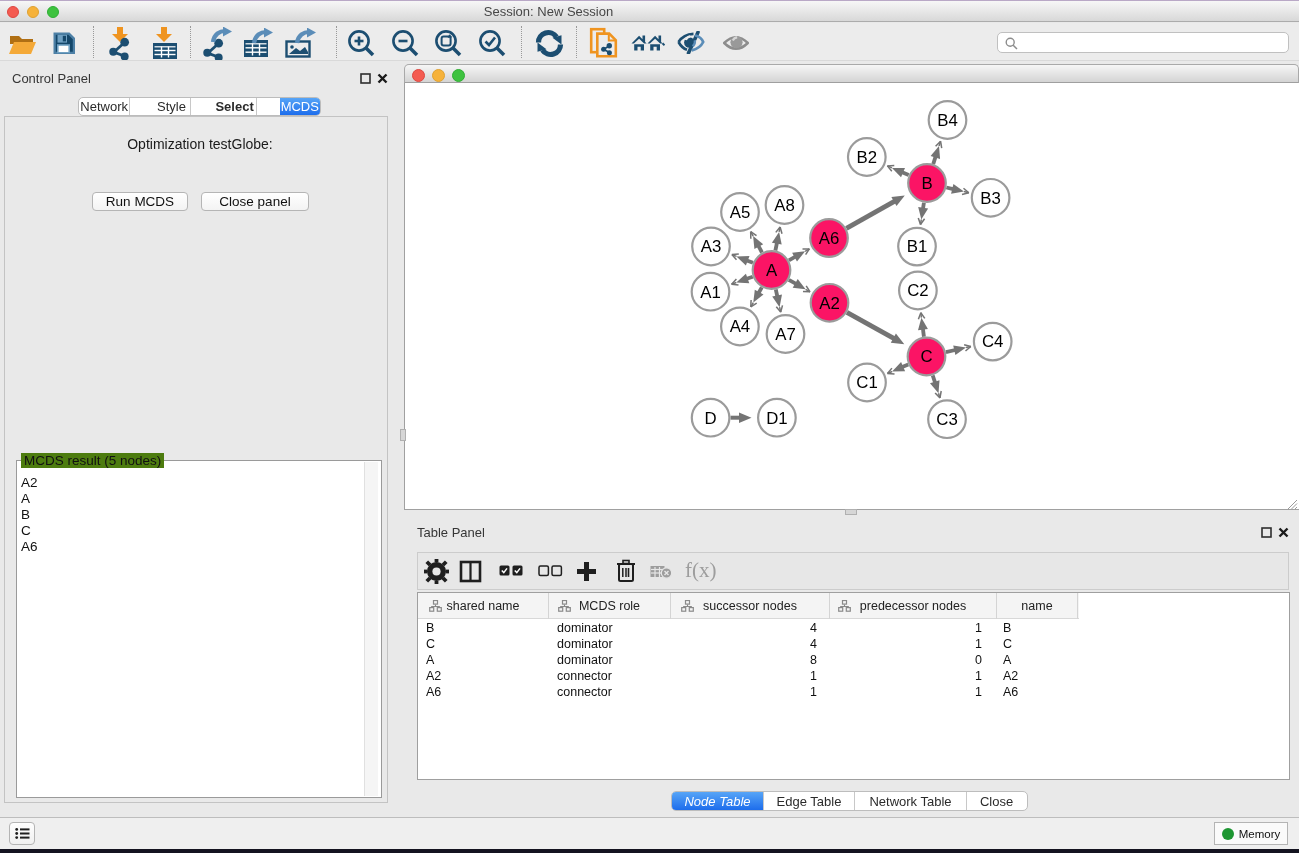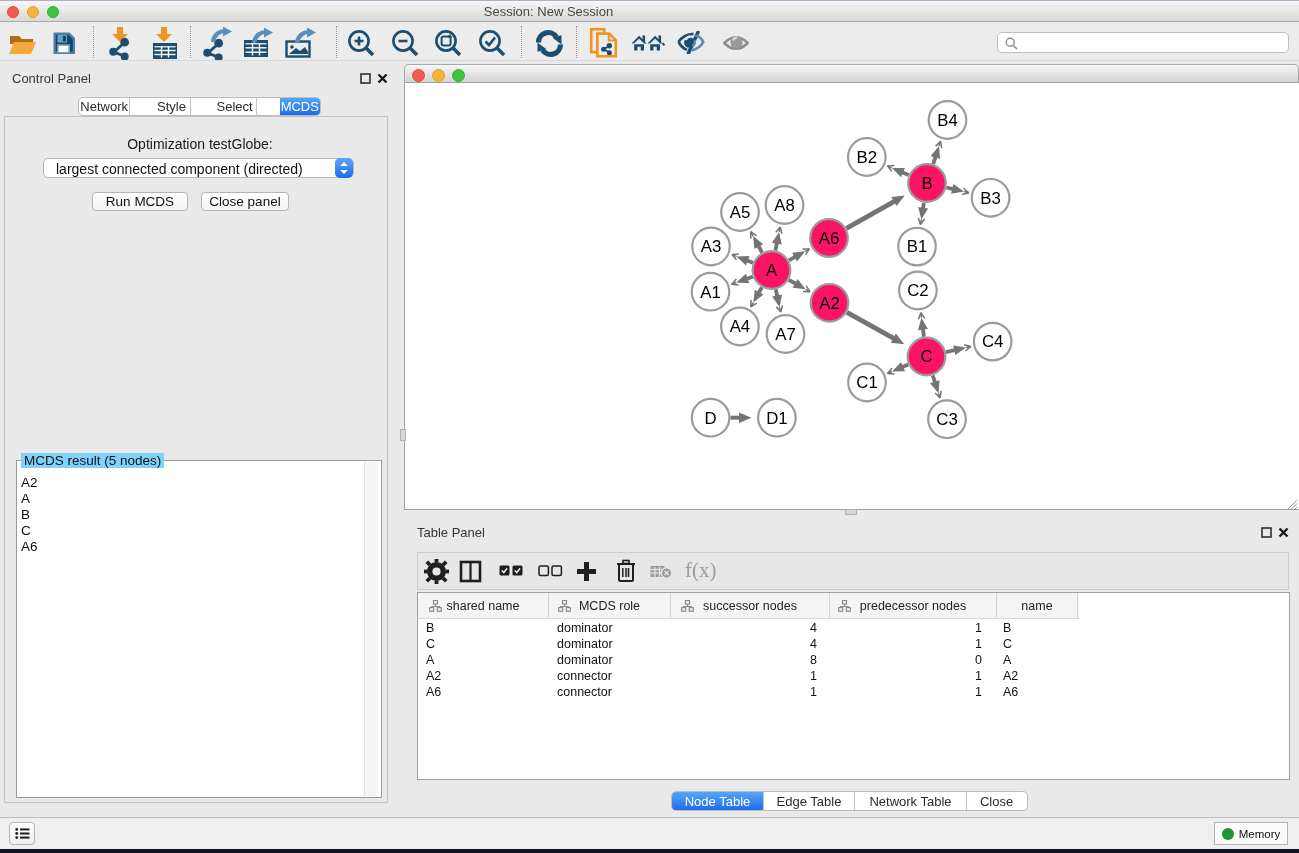--- a/index.html
+++ b/index.html
@@ -22,38 +22,38 @@
 .tabs{display:flex;border:1px solid #bcbcbc;border-radius:5px;background:#fff;overflow:hidden;height:19px;gap:23px;}
 .tabs .tab{font-size:13px;color:#2b2b2b;text-align:center;line-height:18px;border-right:1px solid #c8c8c8;}
 .tabs .tab:last-child{border-right:none;}
 .tabs .sel{background:linear-gradient(#57a5f7,#1d6dec);color:#fff;}
 .cplabel{left:8px;top:136px;width:384px;text-align:center;font-size:14px;color:#1a1a1a;}
 .dropdown{left:43px;top:158px;width:311px;height:20px;background:#fff;border:1px solid #b6b6b6;border-radius:5px;}
 .dd-text{position:absolute;left:12px;top:2px;font-size:14px;color:#111;}
 .dd-step{position:absolute;right:0;top:-1px;width:18px;height:20px;border-radius:5px;background:linear-gradient(#5ba8f8,#1c6ced);}
 .btn{height:19px;background:linear-gradient(#ffffff,#f3f3f3);border:1px solid #b5b5b5;border-radius:4px;font-size:13.5px;color:#111;text-align:center;line-height:17px;}
 .groupbox{left:16px;top:460px;width:366px;height:338px;border:1px solid #9a9a9a;background:#fff;}
-.grouplab{position:absolute;left:4px;top:-8px;background:#7dd3fc;padding:0 3px;font-size:13.5px;color:#111;}
+.grouplab{position:absolute;left:4px;top:-8px;background:#4d7c0f;padding:0 3px;font-size:13.5px;color:#111;}
 .mcdslist{position:absolute;left:4px;top:14px;font-size:13.5px;color:#111;line-height:16px;}
 .vscroll{position:absolute;right:3px;top:1px;width:14px;height:334px;background:#f5f5f5;border-left:1px solid #e0e0e0;}
 
 .winbar{background:linear-gradient(#f6f6f6,#d4d4d4);border:1px solid #a9a9a9;border-bottom:1px solid #9f9f9f;border-radius:5px 5px 0 0;}
 .wintitle{font-size:13px;color:#3c3c3c;text-align:center;}
 .netwin-canvas{left:404px;top:83px;width:895px;height:427px;background:#fff;border-left:1px solid #a0a0a0;border-bottom:1px solid #a0a0a0;}
 
 .tp-toolbar{left:417px;top:552px;width:872px;height:38px;background:#e7e7e7;border:1px solid #cccccc;}
 .tp-table{left:417px;top:592px;width:873px;height:188px;background:#fff;border:1px solid #9f9f9f;}
 .thead{position:absolute;left:0;top:0;width:660px;height:26px;background:#f4f4f4;border-bottom:1px solid #d8d8d8;}
 .thcell{position:absolute;top:0;height:26px;border-right:1px solid #d4d4d4;font-size:12.5px;color:#222;}
 .thcell span{position:absolute;top:6px;width:100%;text-align:center;}
 .trow{position:absolute;font-size:12.5px;color:#111;height:16px;}
 .btabs{display:flex;height:20px;border:1px solid #bdbdbd;border-radius:5px;background:#fff;overflow:hidden;}
 .btabs .tab{font-size:13px;color:#2b2b2b;text-align:center;line-height:19px;border-right:1px solid #c8c8c8;}
 .btabs .tab:last-child{border-right:none;}
-.btabs .sel{background:linear-gradient(#57a5f7,#1d6dec);color:#fff;}
+.btabs .sel{background:linear-gradient(#57a5f7,#1d6dec);color:#fff;font-style:italic;}
 
 .statusbar{left:0;top:817px;width:1299px;height:32px;background:#efefef;border-top:1px solid #bdbdbd;}
 .desktop{left:0;top:849px;width:1299px;height:4px;background:#141320;}
 .listbtn{left:9px;top:822px;width:26px;height:23px;background:linear-gradient(#fefefe,#f0f0f0);border:1px solid #b4b4b4;border-radius:4px;display:flex;align-items:center;justify-content:center;}
 .membtn{left:1214px;top:822px;width:74px;height:23px;background:#fafafa;border:1px solid #b4b4b4;display:flex;align-items:center;justify-content:center;font-size:11.5px;color:#111;}
 .grip{stroke:#9a9a9a;stroke-width:1;}
 .handle{background:#d6d6d6;border:1px solid #b0b0b0;}
 </style></head><body>
 <div id="app">
 <div class="abs titlebar"></div>
@@ -211,33 +211,26 @@
 <svg class="abs" style="left:360px;top:73px;" width="11" height="11" viewBox="0 0 11 11">
       <rect x="1" y="1" width="9" height="9" fill="none" stroke="#2e2e2e" stroke-width="1.6"></rect>
     </svg>
     <svg class="abs" style="left:377px;top:73px;" width="11" height="11" viewBox="0 0 11 11">
       <path d="M1.5 1.5 L9.5 9.5 M9.5 1.5 L1.5 9.5" stroke="#1a1a1a" stroke-width="2.4"></path>
     </svg>
 <div class="abs cp-body"></div>
 <div class="abs tabs" style="left:78px;top:97px;width:243px;">
       <div class="tab" style="width:72px;">Network</div>
       <div class="tab" style="width:52px;">Style</div>
-      <div class="tab" style="width:60px;">Select</div>
+      <div class="tab" style="width:60px;font-weight:bold;">Select</div>
       <div class="tab sel" style="width:57px;">MCDS</div>
     </div>
 <div class="abs cplabel">Optimization testGlobe:</div>
-<div class="abs dropdown">
-      <div class="dd-text">largest connected component (directed)</div>
-      <div class="dd-step"><svg width="18" height="20" viewBox="0 0 18 20">
-          <polygon points="9,4 12.8,8 5.2,8" fill="#fff"></polygon>
-          <polygon points="9,16 12.8,12 5.2,12" fill="#fff"></polygon>
-        </svg></div>
-    </div>
 <div class="abs btn" style="left:92px;top:192px;width:96px;">Run MCDS</div>
-<div class="abs btn" style="left:201px;top:192px;width:88px;">Close panel</div>
+<div class="abs btn" style="left:201px;top:192px;width:108px;">Close panel</div>
 <div class="abs groupbox">
       <div class="grouplab">MCDS result (5 nodes)</div>
       <div class="mcdslist">A2<br>A<br>B<br>C<br>A6</div>
       <div class="vscroll"></div>
     </div>
 <div class="abs winbar" style="left:404px;top:64px;width:895px;height:19px;"></div>
 <div class="abs" style="left:412px;top:69px;width:13px;height:13px;border-radius:50%;background:#f45b51;border:1px solid #dd4741;"></div>
 <div class="abs" style="left:432px;top:69px;width:13px;height:13px;border-radius:50%;background:#f6b23a;border:1px solid #dfa131;"></div>
 <div class="abs" style="left:452px;top:69px;width:13px;height:13px;border-radius:50%;background:#3ec23f;border:1px solid #2fae34;"></div>
 <div class="abs netwin-canvas"></div>

